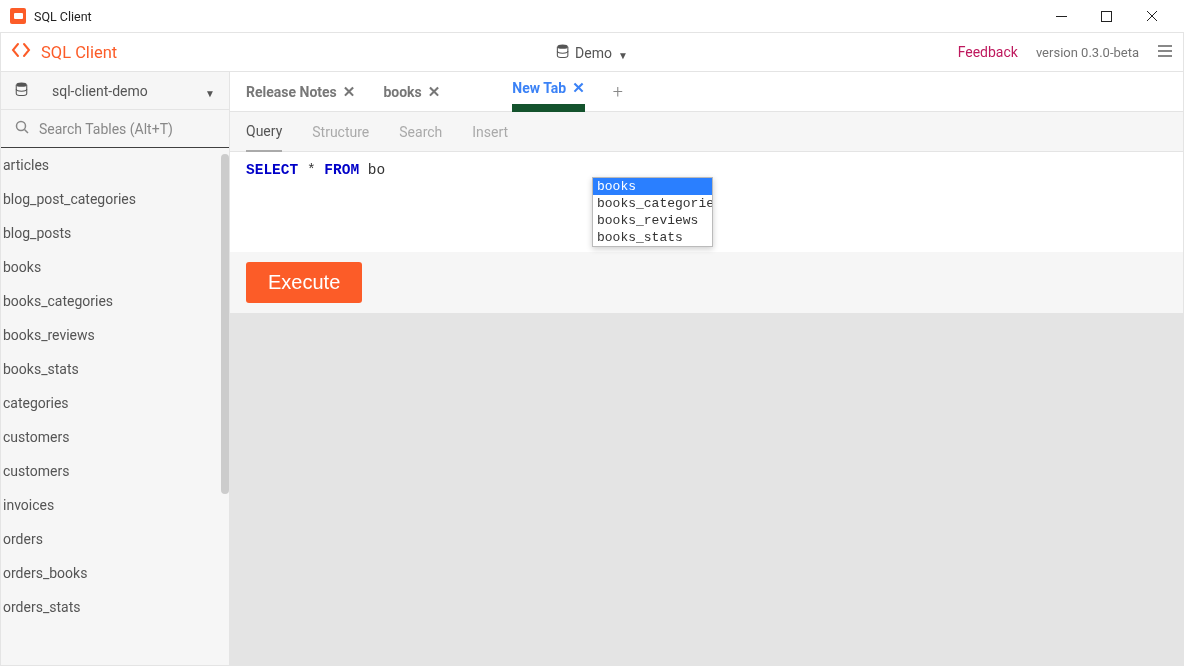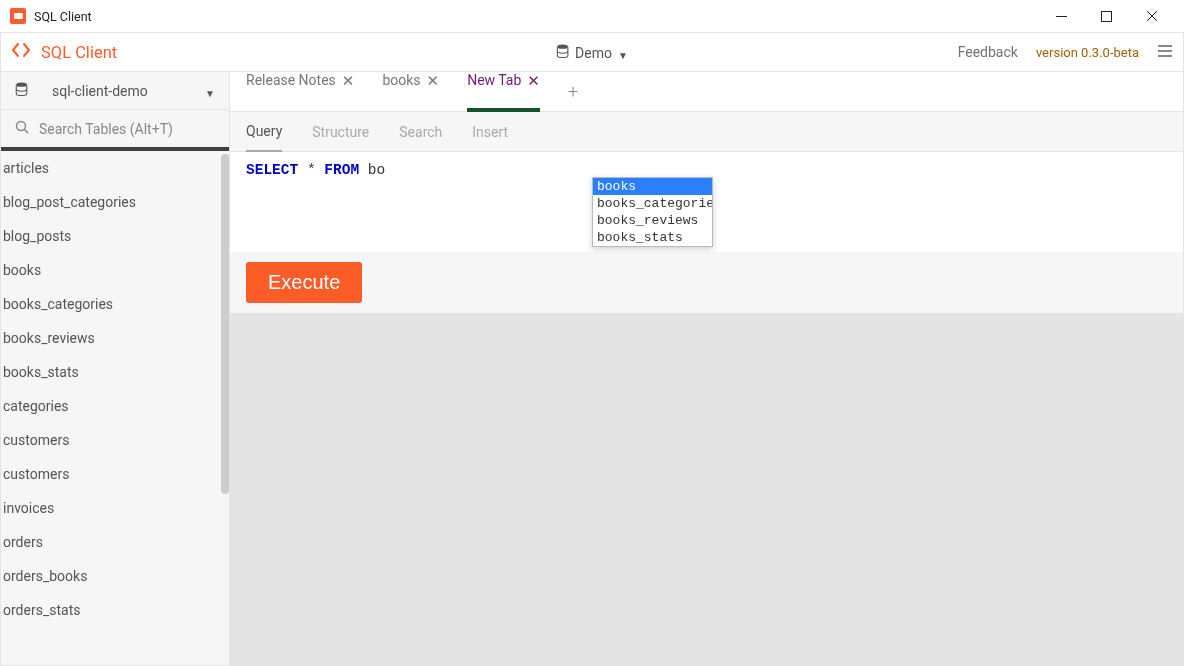--- a/index.html
+++ b/index.html
@@ -13,39 +13,39 @@
   .titlebar .win-controls { margin-left: auto; display: flex; }
   .win-btn { width: 45px; height: 32px; display: flex; align-items:center; justify-content:center; }
   .win-btn svg { stroke: #222; }
   
   .topbar { height: 40px; border: 1px solid #e4e4e4; display: flex; align-items: center; padding: 0 10px; }
   .brand { display: flex; align-items: center; gap: 10px; color: #fc5c28; font-size: 16.5px; font-weight: 400;}
   .brand .code-ic { color:#fc5c28; }
   .center-db { position:absolute; left:50%; transform:translateX(-50%); display:flex; align-items:flex-end; gap:6px; color:#555; font-size:14px; }
   .center-db .caret { font-size:10px; }
   .right-group { margin-left:auto; display:flex; align-items:center; gap:18px; }
-  .feedback { color:#737373; font-size:14px; }
-  .version { color:#a16207; font-size:13px; }
+  .feedback { color:#be185d; font-size:14px; }
+  .version { color:#737373; font-size:13px; }
   .burger svg{stroke:#555;}
   
   .main { display:flex; height: calc(666px - 32px - 40px); border-left:1px solid #e4e4e4; border-right:1px solid #e4e4e4; border-bottom:1px solid #e4e4e4;}
   .sidebar { width: 229px; background:#f6f6f6; border-right:1px solid #e4e4e4; display:flex; flex-direction:column; position:relative;}
   .sidebar-scrollbar{position:absolute; right:0; top:82px; width:8px; height:340px; background:#ccc; border-radius:4px;}
   .conn { display:flex; align-items:flex-end; gap:24px; padding:10px 14px; border-bottom:1px solid #e4e4e4; color:#555;}
   .conn .caret{margin-left:auto; font-size:10px;}
-  .search { display:flex; align-items:center; gap:10px; padding:10px 14px; border-bottom:4px solid #404040; color:#888;}
+  .search { display:flex; align-items:center; gap:10px; padding:10px 14px; border-bottom:1px solid #404040; color:#888;}
   .tables { flex:1; overflow:auto; scrollbar-width:none;}
   .tables::-webkit-scrollbar{display:none;}
   .table-item { padding:9px 2px; color:#555; font-size:14px;}
   .add-table { border-top:1px solid #e4e4e4; padding:12px 14px; color:#1e88e5; background:#fff;}
   
   .content { flex:1; display:flex; flex-direction:column; background:#e4e4e4; }
   .tabs-row { height:40px; background:#fff; border-bottom:1px solid #e4e4e4; display:flex; align-items:center; padding:0 16px; gap:28px;}
-  .tab { display:flex; align-items:flex-start; gap:6px; color:#777; height:40px;}
-  .tab.active { color:#701a75; border-bottom:4px solid #14532d; }
+  .tab { display:flex; align-items:center; gap:6px; color:#777; height:40px;font-weight:bold;}
+  .tab.active { color:#3b82f6; border-bottom:8px solid #14532d;margin-left:44px; }
   .tab .close{font-size:15px;}
   .plus{color:#888; font-size:18px; font-weight:300;}
   .subtabs { height:40px; background:#f6f6f6; border-bottom:1px solid #e4e4e4; display:flex; align-items:center; padding:0 16px; gap:30px;}
   .subtab{ color:#aaa; height:40px; display:flex; align-items:center;}
   .subtab.active{ color:#555; border-bottom:2px solid #aaa;}
   .editor { background:#fff; padding:10px 16px; height:100px; font-family:"Consolas","Menlo","Courier New",monospace; font-size:14.5px; position:relative;}
   .kw-select{color:#0000c8; font-weight:bold;}
   .kw-from{color:#0000c8; font-weight:bold;}
   .hint { position:absolute; left:362px; top:25px; width:121px; background:#fff; border:1px solid #bbb; box-shadow:0 2px 6px rgba(0,0,0,.2); font-family:"Consolas","Menlo","Courier New",monospace; font-size:13px; z-index:10;}
   .hint-item{ padding:1px 4px; color:#333; white-space:nowrap; overflow:hidden;}

